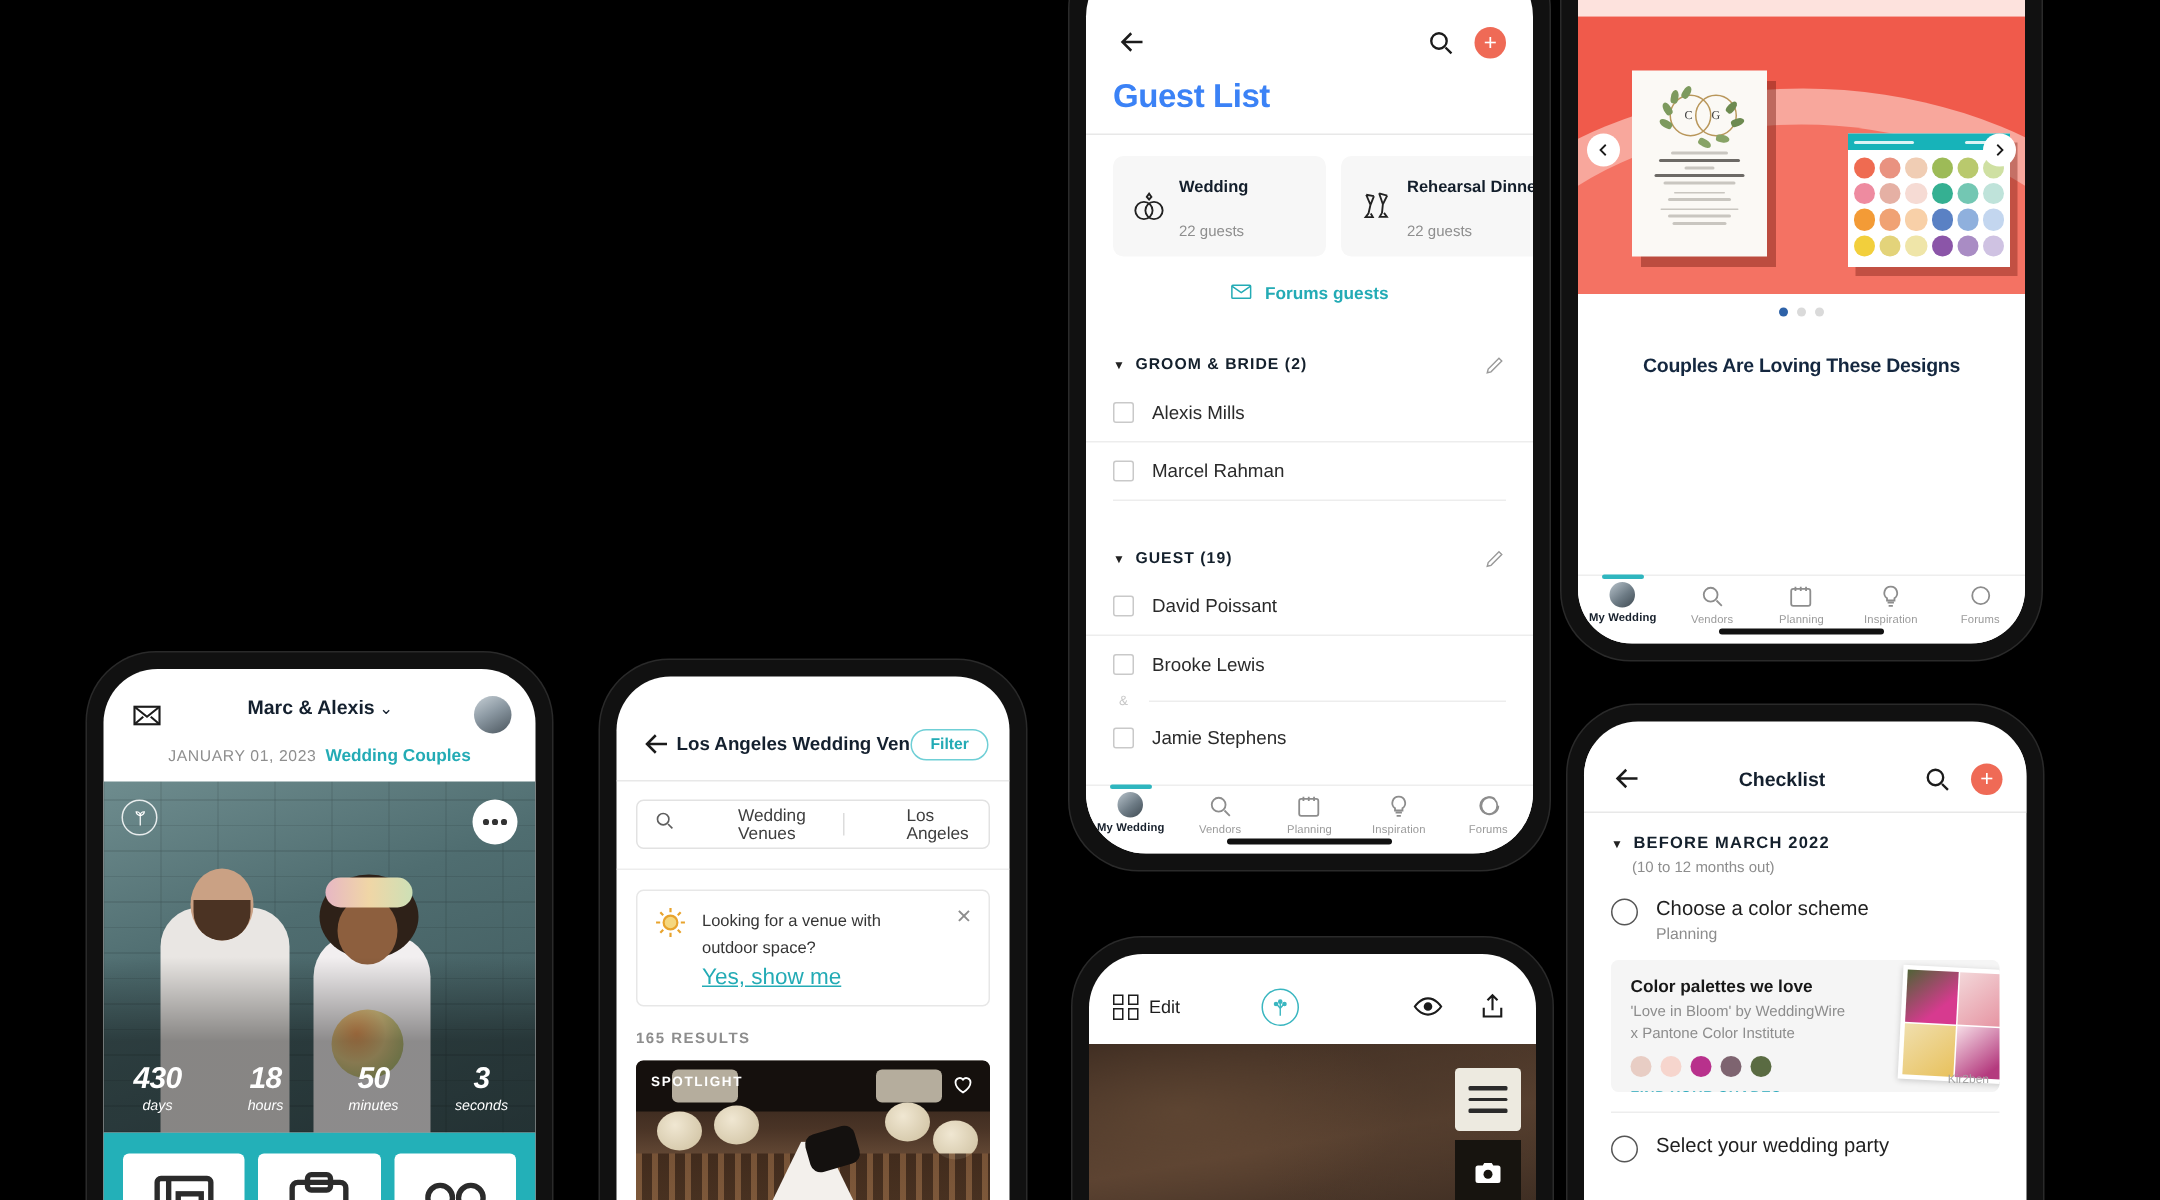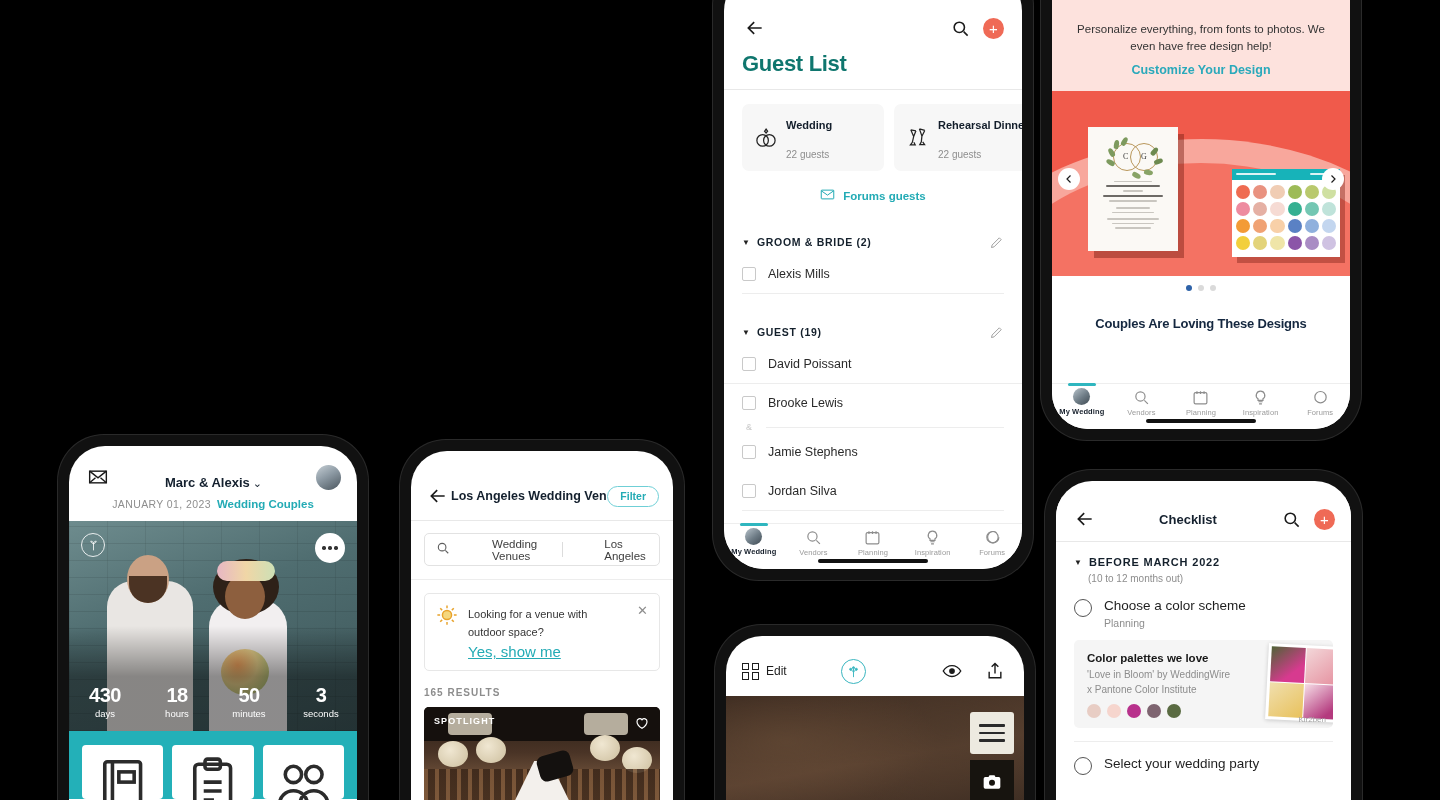--- a/index.html
+++ b/index.html
@@ -39,21 +39,21 @@
                 background:linear-gradient(140deg,#b9c4cc,#6d7b85 55%,#3f4a52); }
   .home-ind { position:absolute; bottom:6px; left:50%; transform:translateX(-50%);
               width:110px; height:4px; border-radius:3px; background:#111; }
 
   
   #p-guest { left:713px; top:-40px; width:320px; height:620px; }
   #p-guest .screen { border-radius:40px; }
   .gl-head { padding: 44px 18px 0; }
   .gl-toprow { display:flex; align-items:center; height:26px; }
   .gl-toprow .sp { flex:1; }
-  .gl-title { font-size:22px; font-weight:700; color:#0f766e; margin:10px 0 12px; letter-spacing:-.3px; }
+  .gl-title { font-size:22px; font-weight:700; color:#3b82f6; margin:10px 0 12px; letter-spacing:-.3px; }
   .ev-row { display:flex; gap:10px; padding:14px 18px 0; }
   .ev-card { background:#f7f7f7; border-radius:7px; padding:11px 12px; display:flex;
              align-items:center; gap:9px; min-width:0; flex:0 0 auto; }
   .ev-card .ev-ico { width:23px; height:23px; color:#222; flex:0 0 auto; }
   .ev-name { font-size:11px; font-weight:700; color:#131e2b; white-space:nowrap; }
   .ev-sub { font-size:10px; color:#8e8e8e; margin-top:16px; white-space:nowrap; }
   .msg-row { display:flex; align-items:center; justify-content:center; gap:8px;
              padding:16px 0 0; color:#23abb5; font-size:11.5px; font-weight:700; }
   .grp-head { display:flex; align-items:center; padding:0 18px; margin-top:30px; }
   .grp-head .caret { font-size:8px; color:#222; margin-right:7px; }
@@ -123,29 +123,29 @@
   .promo-img { position:absolute; right:-8px; top:5px; width:74px; height:76px;
                transform:rotate(3deg); background:#fff; padding:3px;
                box-shadow:0 1px 4px rgba(0,0,0,.18); }
   .promo-img .q { display:grid; grid-template-columns:1fr 1fr; grid-template-rows:1fr 1fr;
                   width:100%; height:100%; gap:1px; }
   .promo-credit { position:absolute; right:7px; bottom:4px; font-size:8px; color:#a3a3a3; }
 
   
   #p-home { left:58px; top:435px; width:310px; height:440px; }
   .hm-top { padding:18px 16px 0; }
-  .hm-row { display:flex; align-items:flex-end;gap:28px; }
+  .hm-row { display:flex; align-items:flex-start;gap:28px; }
   .hm-name { flex:1; text-align:center; font-size:13px; font-weight:700; color:#14202e; }
   .hm-name .chev { font-weight:400; font-size:11px; margin-left:3px; }
   .hm-av { width:25px; height:25px; border-radius:50%; overflow:hidden;
            background:linear-gradient(150deg,#c7d0d6,#8c99a3 45%,#4a555d); }
   .hm-sub { text-align:center; margin-top:8px; font-size:10.5px; letter-spacing:.4px; color:#8e8e8e; }
   .hm-sub b { color:#23abb5; font-size:11.5px; letter-spacing:0; margin-left:6px; }
-  .hero { position:relative; height:210px; margin-top:11px; overflow:hidden;
-          background:linear-gradient(160deg,#6e8c8e,#4f6d70 40%,#3d5659); }
+  .hero { position:relative; height:234px; margin-top:11px; overflow:hidden;
+          background:linear-gradient(160deg,#6e8c8e,#4f6d70 40%,#3d5659);font-style:italic; }
   .hero .brick { position:absolute; inset:0; opacity:.35;
      background-image:repeating-linear-gradient(0deg,rgba(0,0,0,.25) 0 1px,transparent 1px 17px),
                       repeating-linear-gradient(90deg,rgba(0,0,0,.2) 0 1px,transparent 1px 38px); }
   .silh { position:absolute; bottom:0; }
   .s-groom { left:38px; width:86px; height:150px; background:#e9e6e3; border-radius:26px 26px 0 0; }
   .s-ghead { position:absolute; left:58px; bottom:128px; width:42px; height:48px; border-radius:50%; background:#caa184; }
   .s-gbeard{ position:absolute; left:60px; bottom:128px; width:38px; height:27px;
              border-radius:0 0 19px 19px; background:#4b3323; }
   .s-bride { left:140px; width:78px; height:132px; background:#f2eff0; border-radius:28px 28px 0 0; }
   .s-bhead { position:absolute; left:156px; bottom:112px; width:40px; height:45px; border-radius:50%; background:#8d5f3e; }
@@ -302,20 +302,24 @@
           <svg viewBox="0 0 24 24" width="15" height="15" fill="none" stroke="currentColor" stroke-width="1.5">
               <path d="M16.5 4.5l3 3L8 19l-4 1 1-4z"></path>
             </svg>
         </span>
       </div>
       <div class="gl-list">
         <div class="guest-row">
           <span class="cbox"></span>
           <span class="gname-txt">Alexis Mills</span>
         </div>
+        <div class="guest-row">
+          <span class="cbox"></span>
+          <span class="gname-txt">Marcel Rahman</span>
+        </div>
       </div>
       <div style="height:1px;background:#ededed;margin:0 18px"></div>
 
       <div class="grp-head">
         <span class="caret">▼</span>
         <span class="gname">GUEST (19)</span>
         <span class="icon-btn" style="width:16px;height:16px;color:#9a9a9a">
           <svg viewBox="0 0 24 24" width="15" height="15" fill="none" stroke="currentColor" stroke-width="1.5">
               <path d="M16.5 4.5l3 3L8 19l-4 1 1-4z"></path>
             </svg>
@@ -386,24 +390,20 @@
           <span class="tlabel">Forums</span>
         </div>
       </div>
       <div class="home-ind"></div>
     </div>
   </div>
 
   <div class="phone" id="p-design">
     <div class="screen">
       <div style="height:250px;background:#fde2dd"></div>
-      <div class="dz-promo">
-        <p>Personalize everything, from fonts to photos. We even have free design help!</p>
-        <a class="dz-link">Customize Your Design</a>
-      </div>
 
       <div class="dz-hero">
         <div class="arc1"></div>
           <div class="arc2"></div>
 
         <div class="invite">
           <div class="wreath">
             <div class="wring a"></div>
               <div class="wring b"></div>
             <div class="wmono a">C</div>

